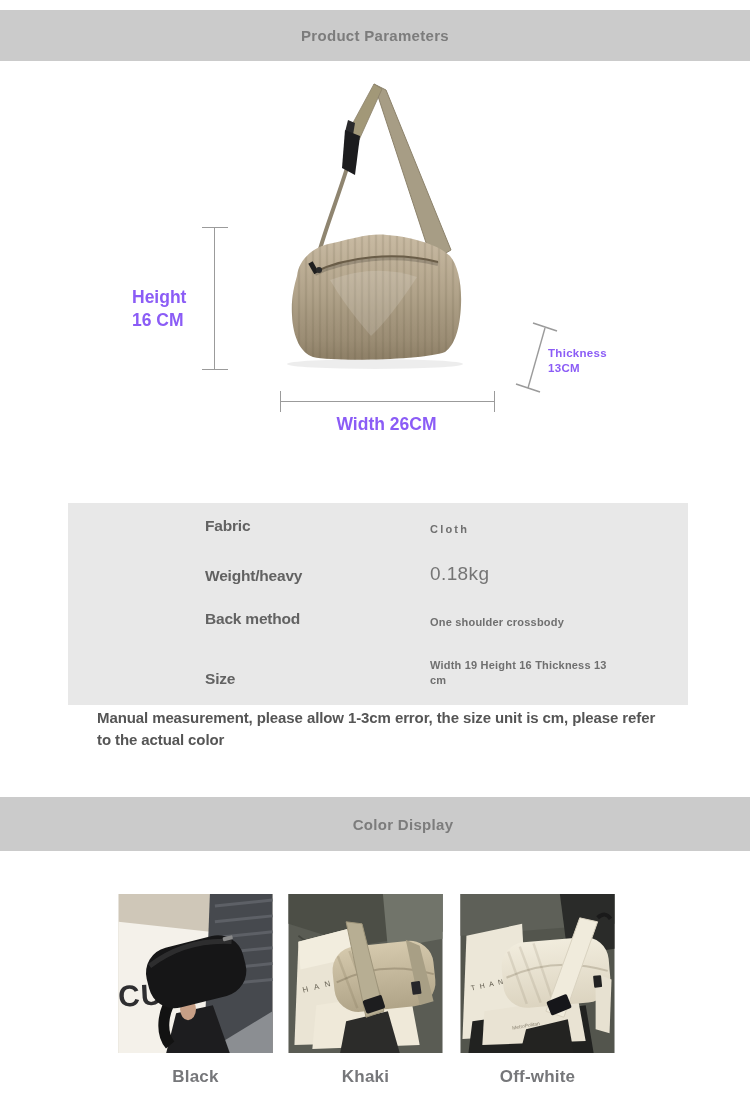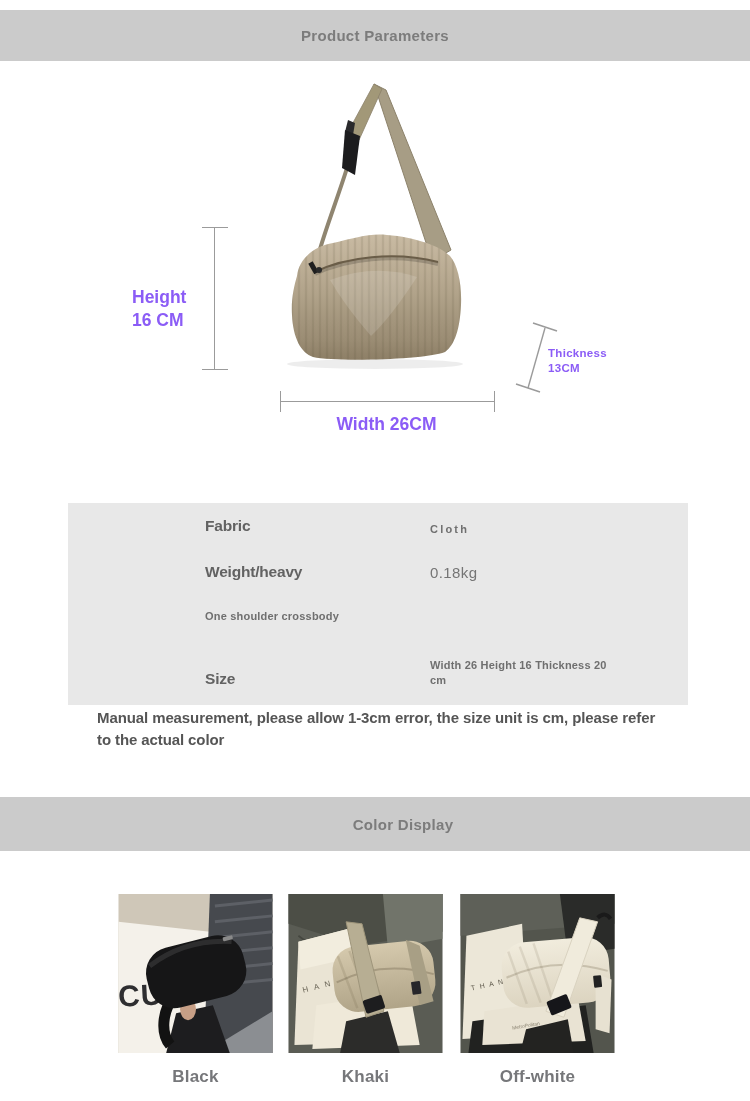--- a/index.html
+++ b/index.html
@@ -26,21 +26,21 @@
   #thickness-line{position:absolute;left:500px;top:315px;}
 
   #bag-art{position:absolute;left:275px;top:80px;}
 
   
   #spec-table{position:absolute;left:68px;top:503px;width:620px;height:202px;background:#e8e8e8;}
   .spec-row{position:absolute;left:137px;right:30px;display:flex;align-items:flex-end;}
   .spec-label{width:225px;font-size:15.5px;font-weight:bold;color:#626262;letter-spacing:-.2px;}
   .spec-value{font-size:11px;font-weight:bold;color:#6f6f6f;}
   .v-caps{letter-spacing:2.2px;}
-  .v-big{font-size:15px;font-weight:normal;color:#757575;letter-spacing:.4px;}
+  .v-big{font-size:19px;font-weight:normal;color:#757575;letter-spacing:.4px;}
   .v-small{letter-spacing:.2px;}
   .v-multi{max-width:185px;line-height:1.35;letter-spacing:.2px;}
   #row-0{top:14px;} #row-1{top:60px;} #row-2{top:107px;} #row-3{top:155px;}
 
   #note{position:absolute;left:97px;top:707px;width:565px;font-size:15px;font-weight:bold;
         color:#555555;line-height:1.45;letter-spacing:-.1px;}
 
   
   .variant{position:absolute;top:894px;width:155px;}
   .variant .photo{width:155px;height:159px;display:block;}
@@ -114,25 +114,26 @@
   <div id="spec-table">
     <div class="spec-row" id="row-0">
       <div class="spec-label">Fabric</div>
       <div class="spec-value v-caps">Cloth</div>
     </div>
     <div class="spec-row" id="row-1">
       <div class="spec-label">Weight/heavy</div>
       <div class="spec-value v-big">0.18kg</div>
     </div>
     <div class="spec-row" id="row-2">
+      <div class="spec-label">Back method</div>
       <div class="spec-value v-small">One shoulder crossbody</div>
     </div>
     <div class="spec-row" id="row-3">
       <div class="spec-label">Size</div>
-      <div class="spec-value v-multi">Width 26 Height 16 Thickness 20 cm</div>
+      <div class="spec-value v-multi">Width 19 Height 16 Thickness 13 cm</div>
     </div>
   </div>
 
   <div id="note">Manual measurement, please allow 1-3cm error, the size unit is cm, please refer to the actual color</div>
 
   <div class="banner" id="banner-color">
     <span>Color Display</span>
   </div>
 
   <div class="variant" id="variant-0">

